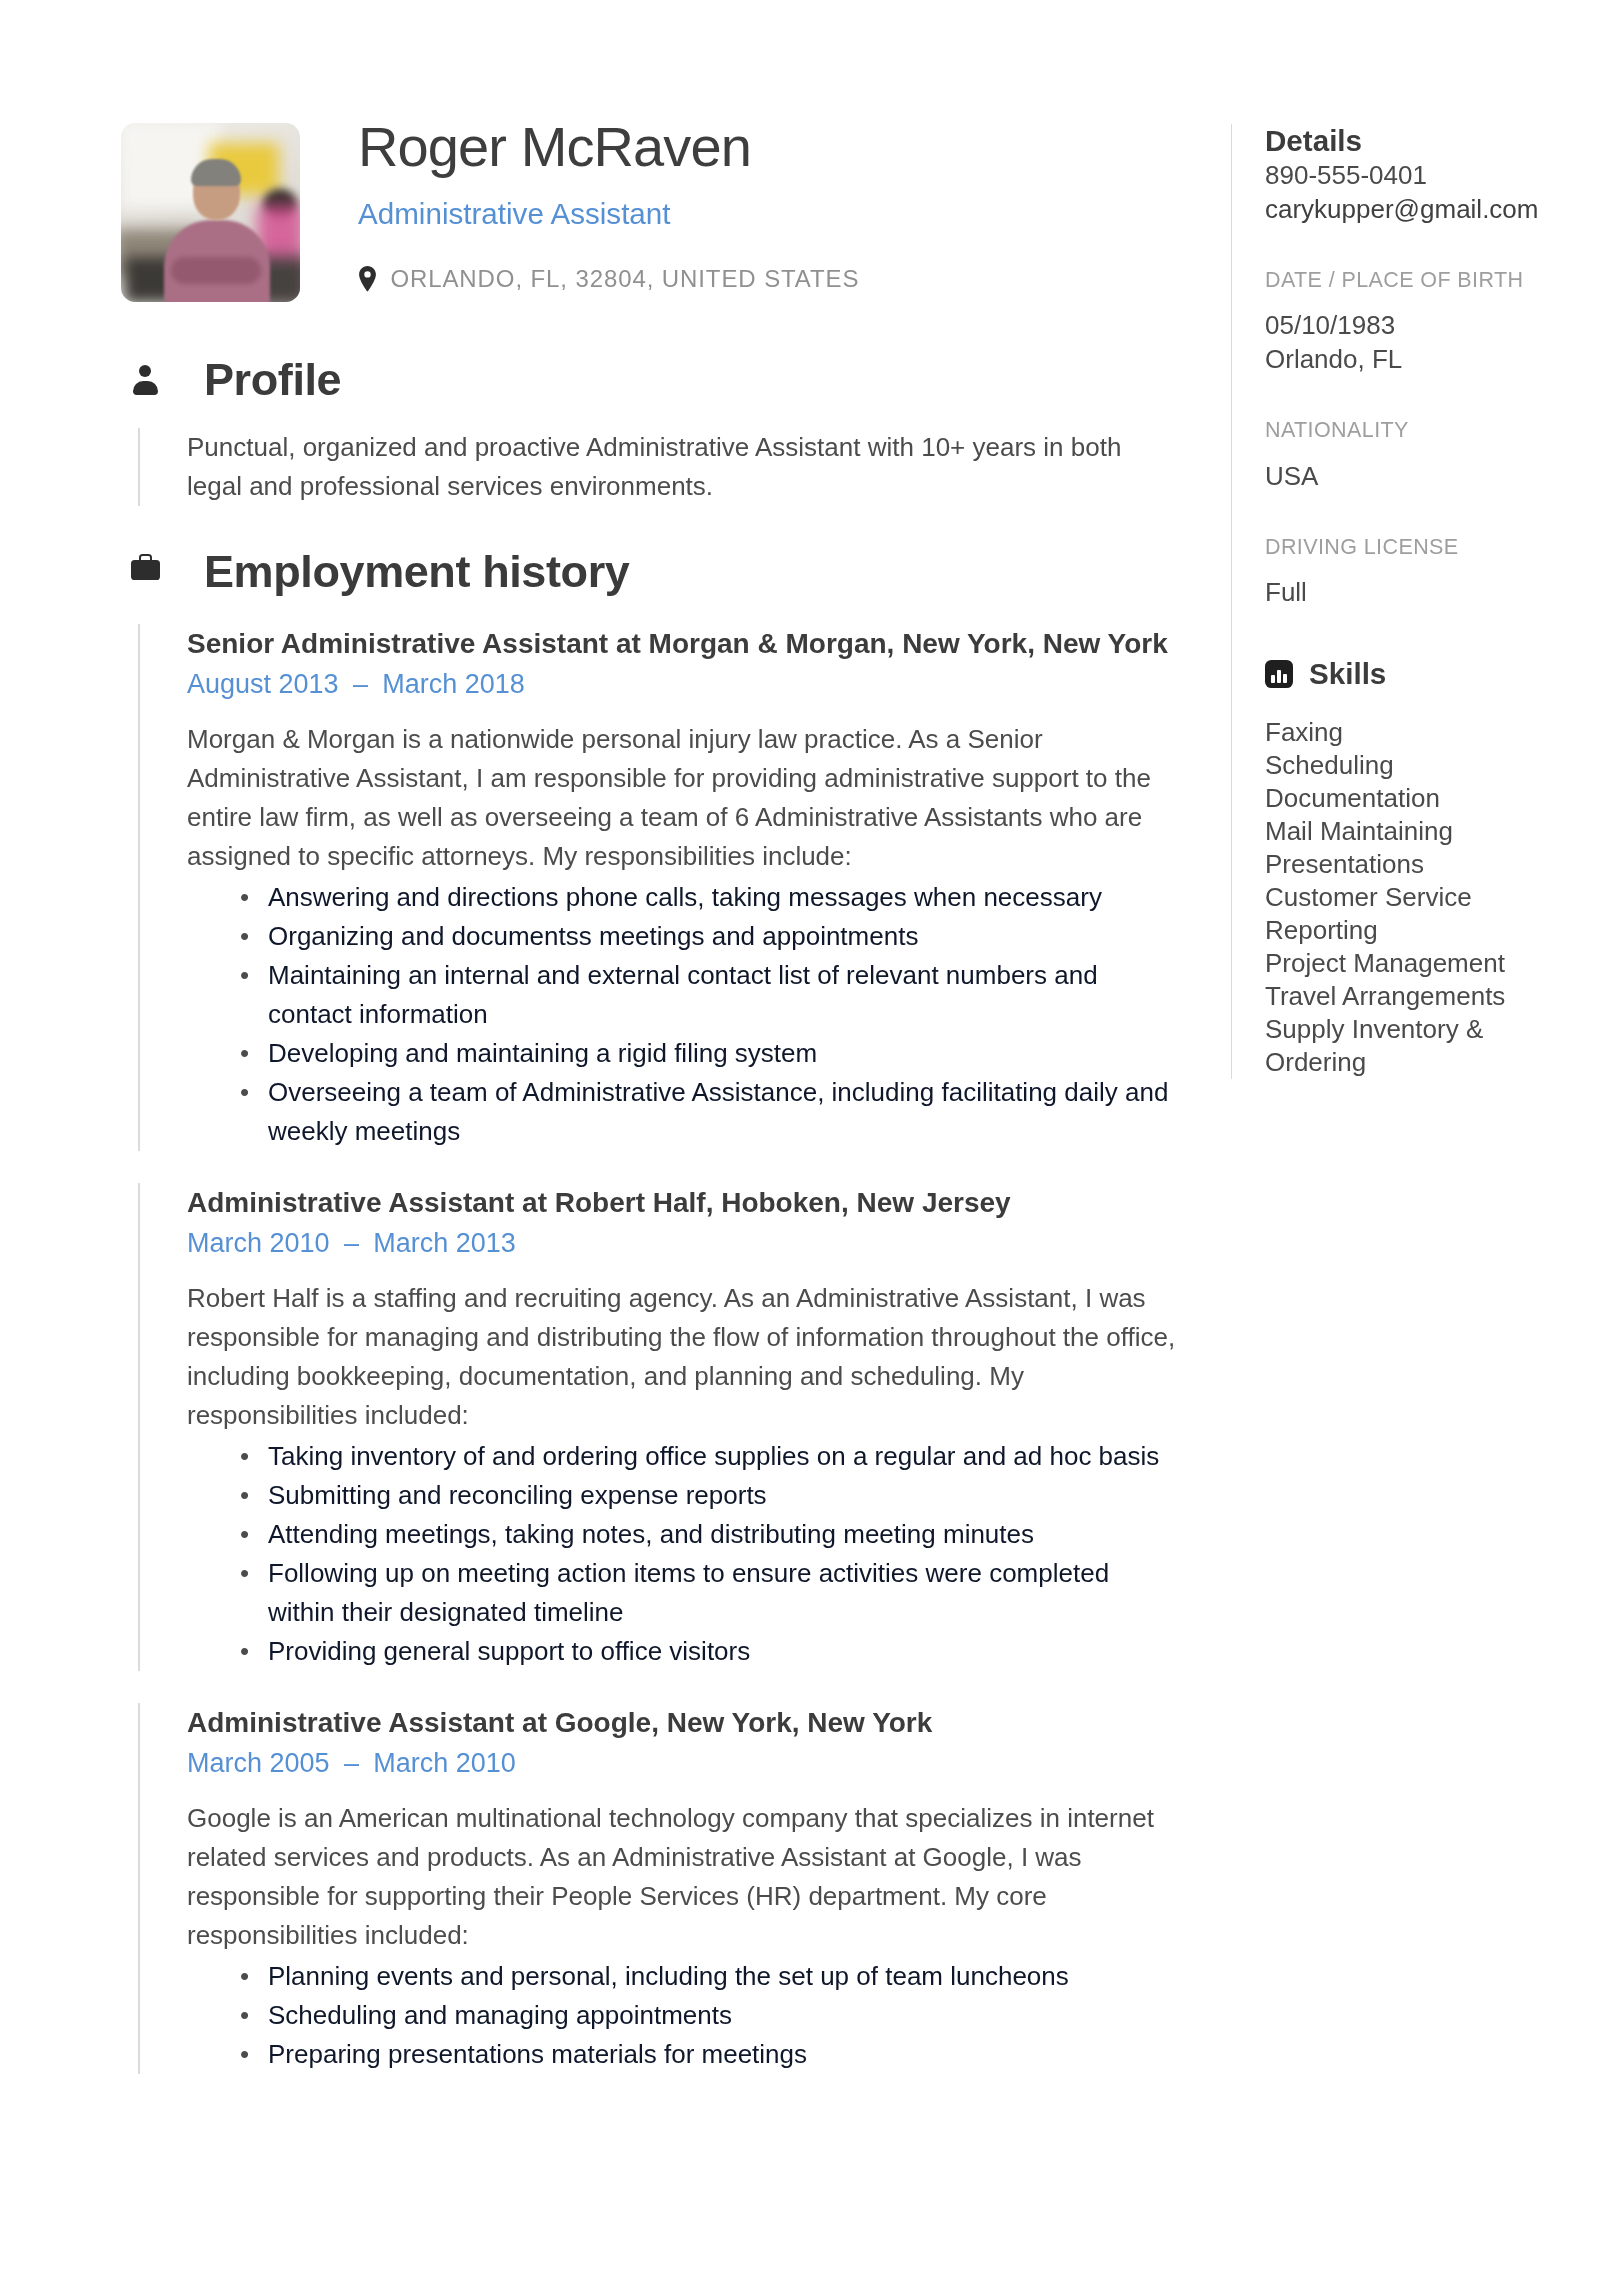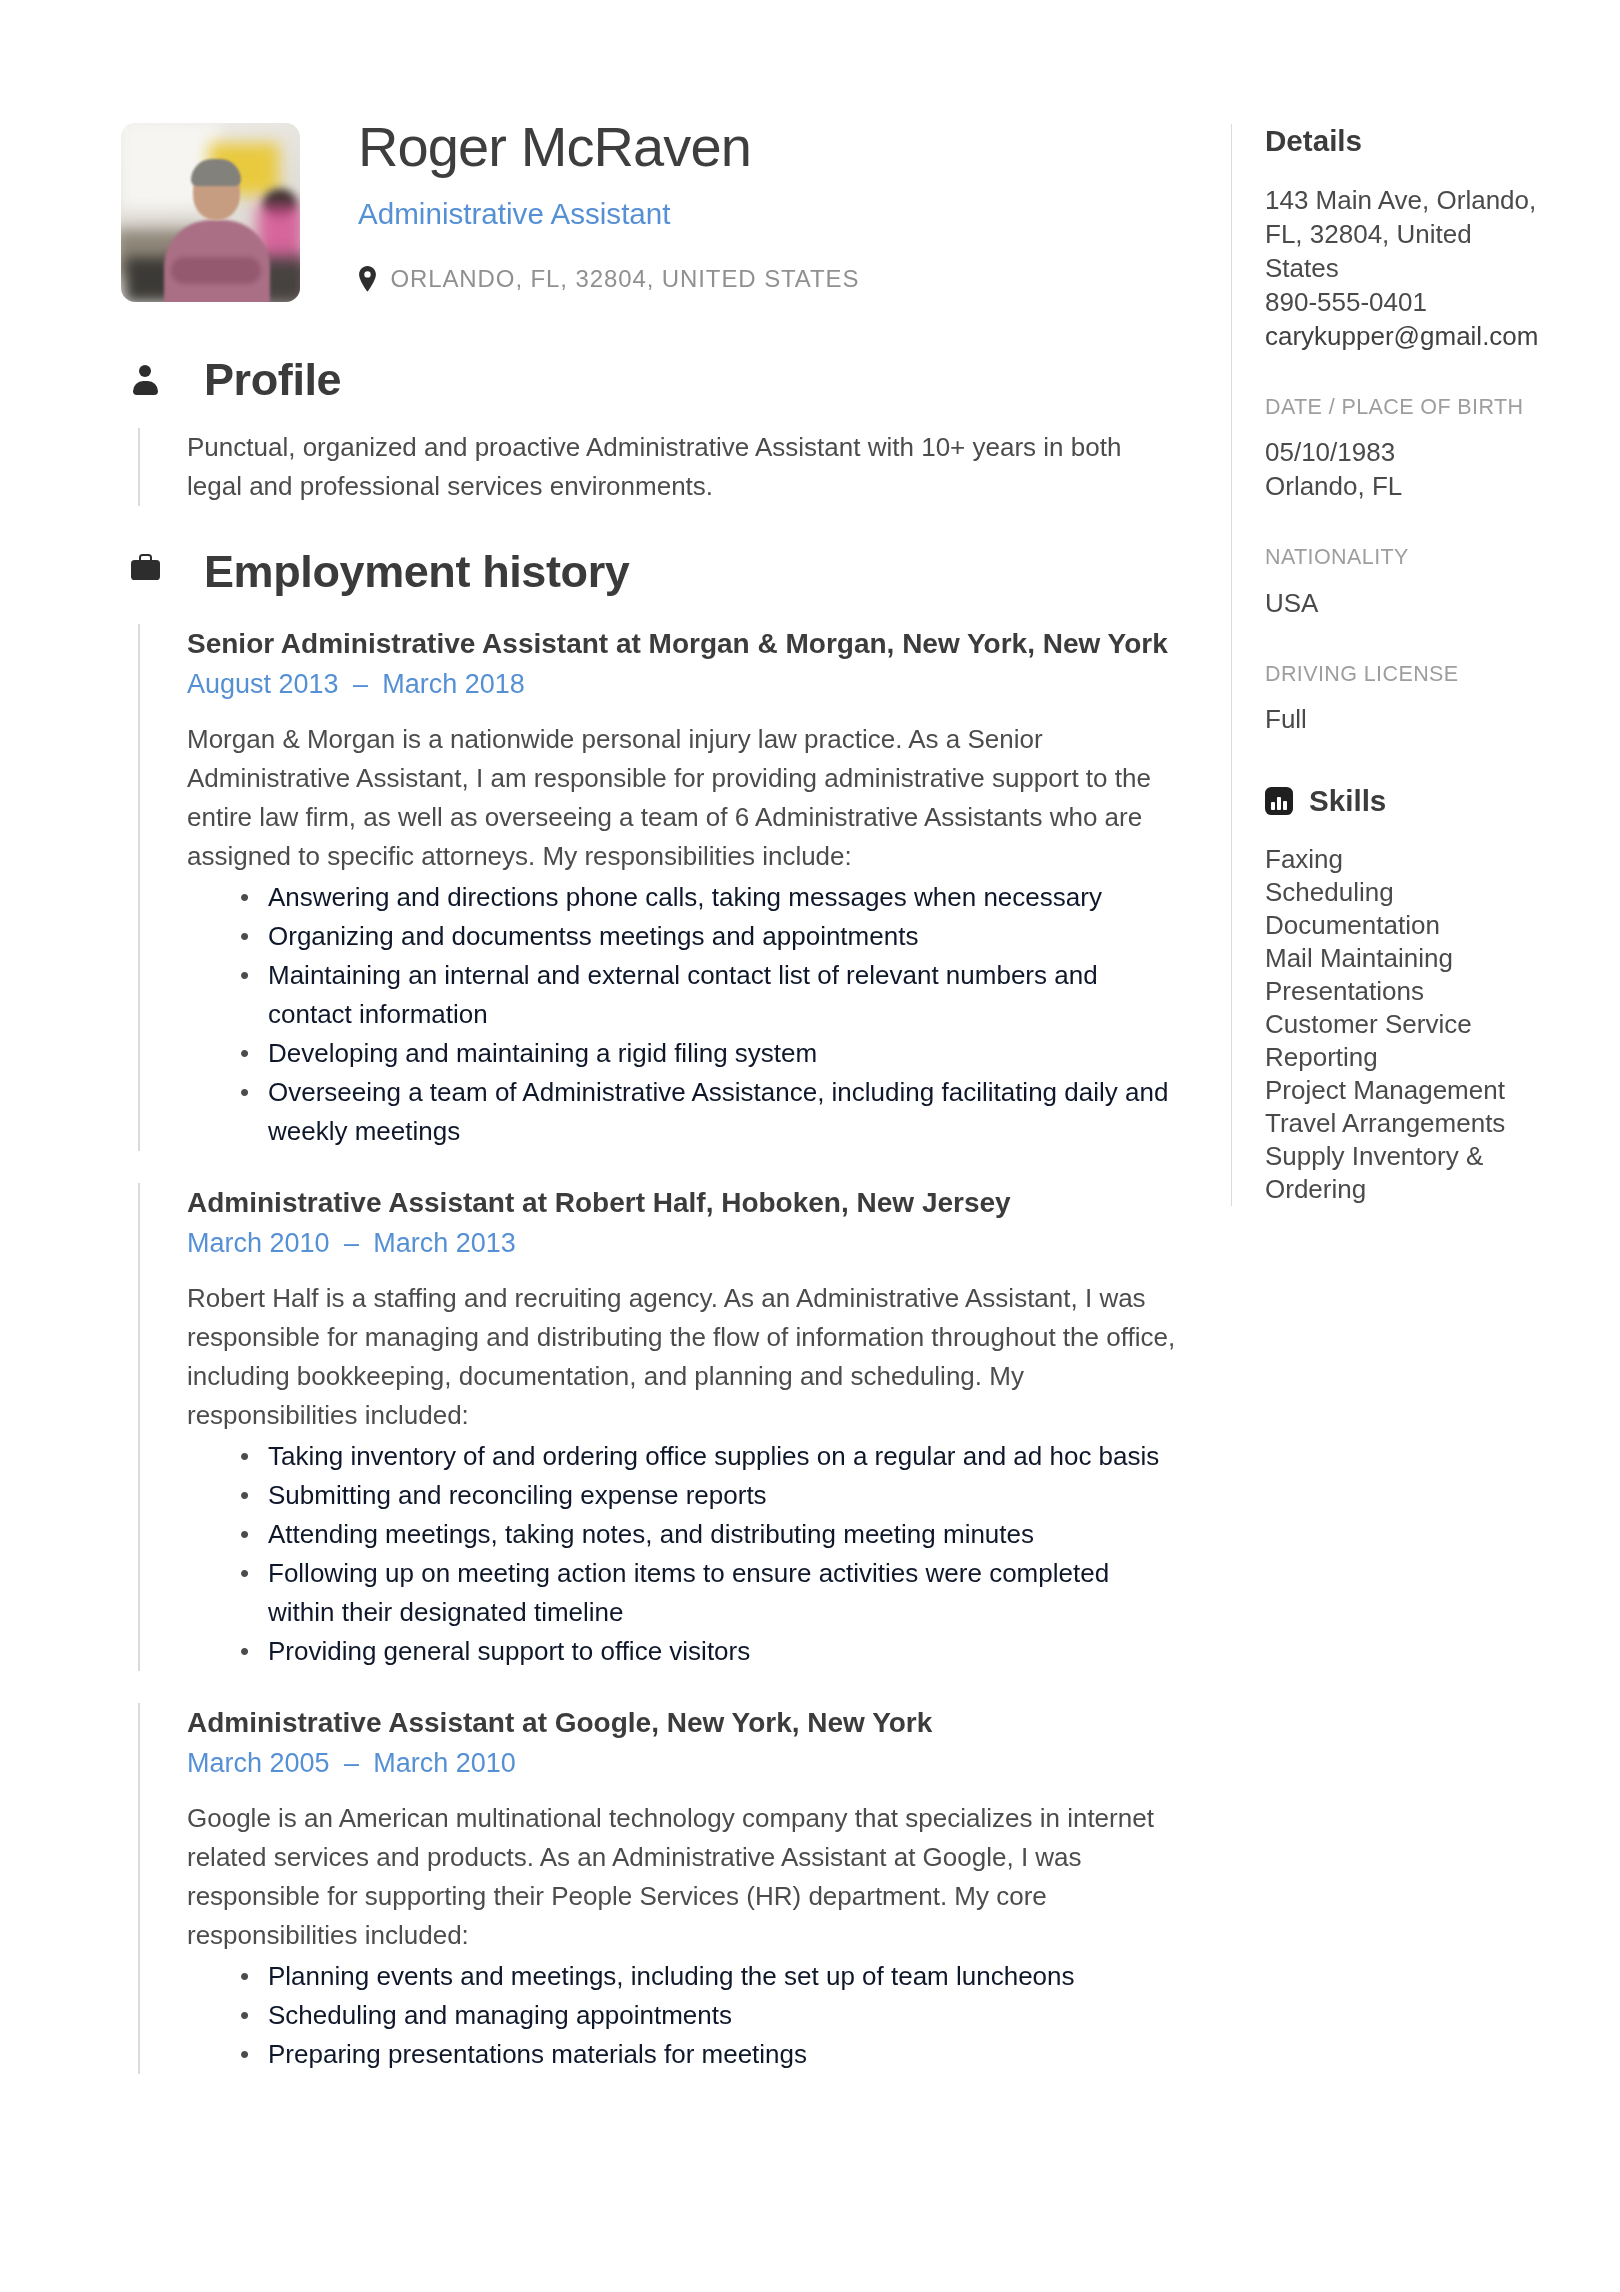--- a/index.html
+++ b/index.html
@@ -149,35 +149,30 @@
             <li>Attending meetings, taking notes, and distributing meeting minutes</li>
             <li>Following up on meeting action items to ensure activities were completed within their designated timeline</li>
             <li>Providing general support to office visitors</li>
           </ul>
         </div>
         <div class="block entry">
           <div class="entry-title">Administrative Assistant at Google, New York, New York</div>
           <div class="entry-dates"><span>March 2005</span><span class="dash">–</span><span>March 2010</span></div>
           <div class="entry-desc">Google is an American multinational technology company that specializes in internet related services and products. As an Administrative Assistant at Google, I was responsible for supporting their People Services (HR) department. My core responsibilities included:</div>
           <ul class="bullets">
-            <li>Planning events and meetings, including the set up of team luncheons</li>
+            <li>Planning events and personal, including the set up of team luncheons</li>
             <li>Scheduling and managing appointments</li>
             <li>Preparing presentations materials for meetings</li>
           </ul>
         </div>
       </div>
   </div>
 
   <div class="sidebar">
     <div class="sb-heading">Details</div>
-    <div class="sb-text address" id="address">
-        <div>143 Main Ave, Orlando,</div>
-        <div>FL, 32804, United</div>
-        <div>States</div>
-      </div>
     <div class="sb-text">890-555-0401</div>
     <div class="sb-text"><a href="#" class="sb-link">carykupper@gmail.com</a></div>
 
     <div class="sb-label">DATE / PLACE OF BIRTH</div>
     <div class="sb-text sb-value">05/10/1983</div>
     <div class="sb-text">Orlando, FL</div>
 
     <div class="sb-label">NATIONALITY</div>
     <div class="sb-text sb-value">USA</div>
 

